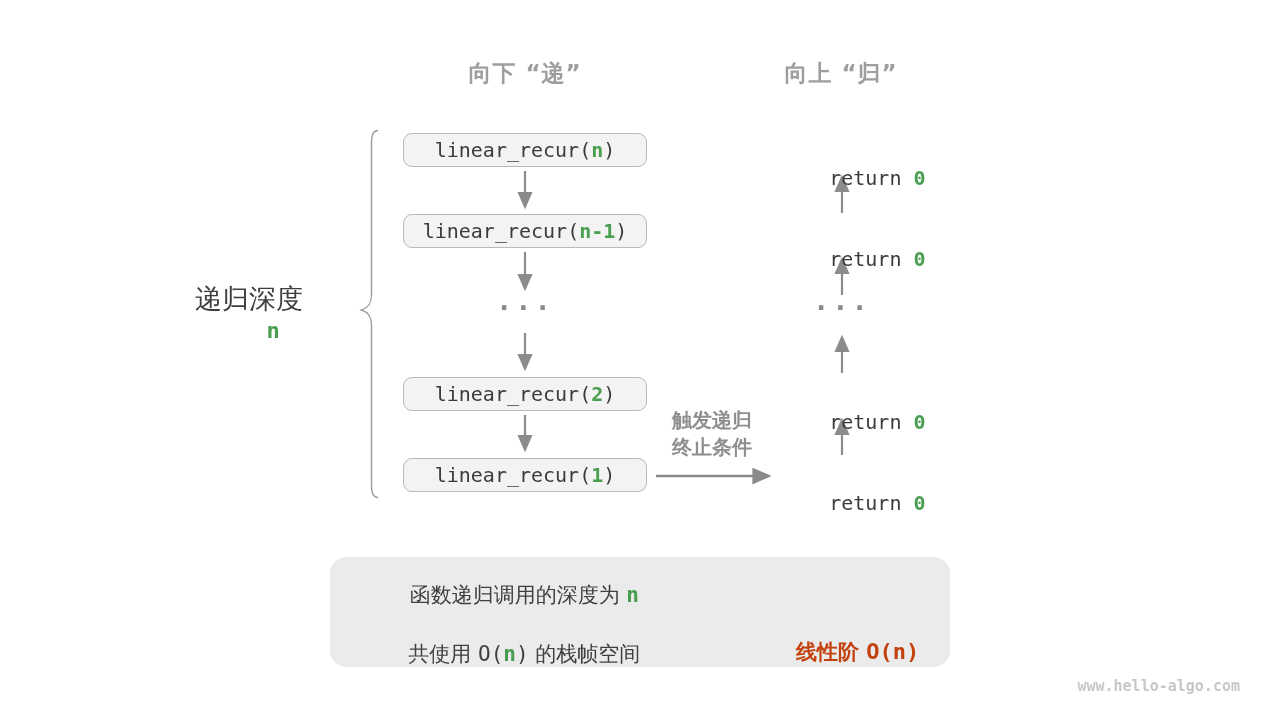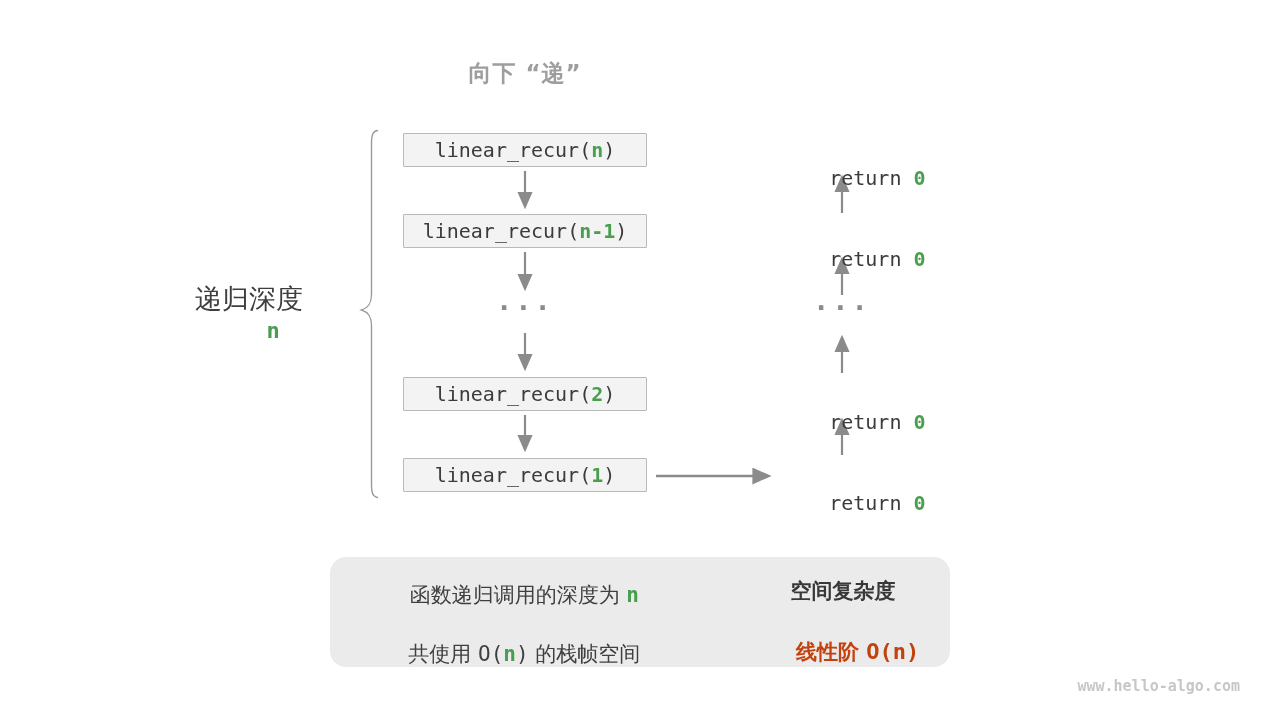--- a/index.html
+++ b/index.html
@@ -9,21 +9,21 @@
   }
   .abs{position:absolute;}
   svg.overlay{position:absolute;left:0;top:0;width:1280px;height:720px;pointer-events:none;}
 
   
   .col-header{width:220px;text-align:center;font-size:23px;font-weight:700;color:#9e9e9e;letter-spacing:1px;}
 
   
   .call-box{
     left:403px;width:244px;height:34px;box-sizing:border-box;
-    background:#f3f3f3;border:1.5px solid #b9b9b9;border-radius:1px;
+    background:#f3f3f3;border:1.5px solid #b9b9b9;border-radius:9px;
     display:flex;align-items:center;justify-content:center;
     font-family:"DejaVu Sans Mono","Liberation Mono",monospace;
     font-size:20px;color:#3b3b3b;white-space:pre;
   }
   .r1{top:133px;} .r2{top:214px;} .r4{top:377px;} .r5{top:458px;}
 
   .green{color:#4a9e4f;font-weight:700;}
   .mono{font-family:"DejaVu Sans Mono","Liberation Mono",monospace;}
 
   
@@ -94,20 +94,23 @@
     <path d="M377.5 130.5 C372 131.5 371.5 137 371.5 144 L371.5 294
              C371.5 302 369.5 307.5 361.5 310 C369.5 312.5 371.5 318 371.5 326
              L371.5 484 C371.5 491 372 496.5 377.5 497.5" fill="none" stroke="#9a9a9a" stroke-width="1.4" stroke-linecap="round"></path>
 
     <path d="M690 604 L709 604 L709 595 L730 612 L709 629 L709 620 L690 620 Z" fill="#c9c9c9"></path>
   </svg>
 
   <div class="abs col-header" style="left:415px;top:58px;">
     <span>向下 “递”</span>
   </div>
+  <div class="abs col-header" style="left:731px;top:58px;">
+    <span>向上 “归”</span>
+  </div>
 
   <div class="abs call-box r1">
     <span>linear_recur(</span><span class="green">n</span><span>)</span>
   </div>
   <div class="abs call-box r2">
     <span>linear_recur(</span><span class="green">n-1</span><span>)</span>
   </div>
   <div class="abs dots" style="left:485px;">
     <span>...</span>
   </div>
@@ -134,30 +137,31 @@
     <span>return </span><span class="green">0</span>
   </div>
 
   <div class="abs depth-label">
     <span>递归深度</span>
   </div>
   <div class="abs depth-value">
     <span class="green mono">n</span>
   </div>
 
+  <div class="abs trigger">
+    <div>触发递归</div>
+    <div>终止条件</div>
+  </div>
 
   <div class="abs summary-box"></div>
   <div class="abs sum-left sl1">
     <span>函数递归调用的深度为 </span><span class="green mono">n</span>
   </div>
   <div class="abs sum-left sl2">
     <span>共使用 </span><span class="mono">O(</span><span class="green mono">n</span><span class="mono">)</span><span> 的栈帧空间</span>
-  </div>
-  <div class="abs sum-right-title">
-    <span>空间复杂度</span>
   </div>
   <div class="abs sum-right-value">
     <span>线性阶 </span><span class="mono">O(n)</span>
   </div>
 
   <div class="abs watermark">
     <span>www.hello-algo.com</span>
   </div>
 
 </div>

